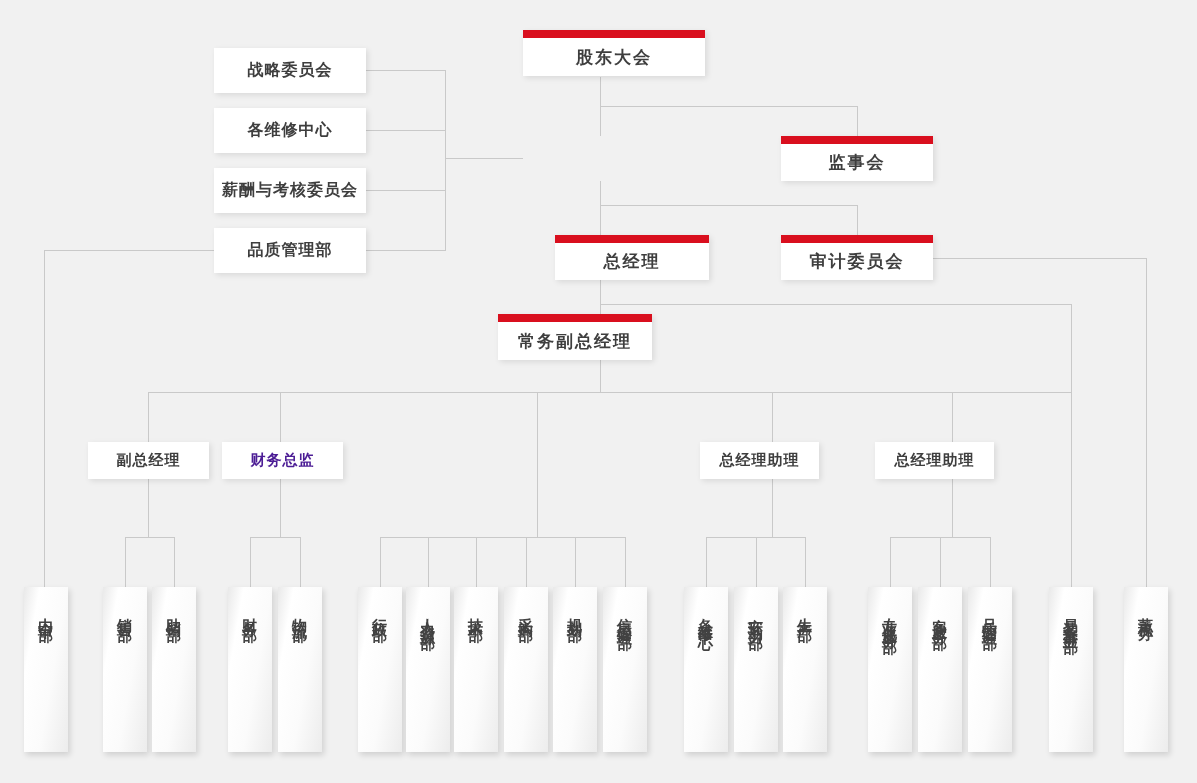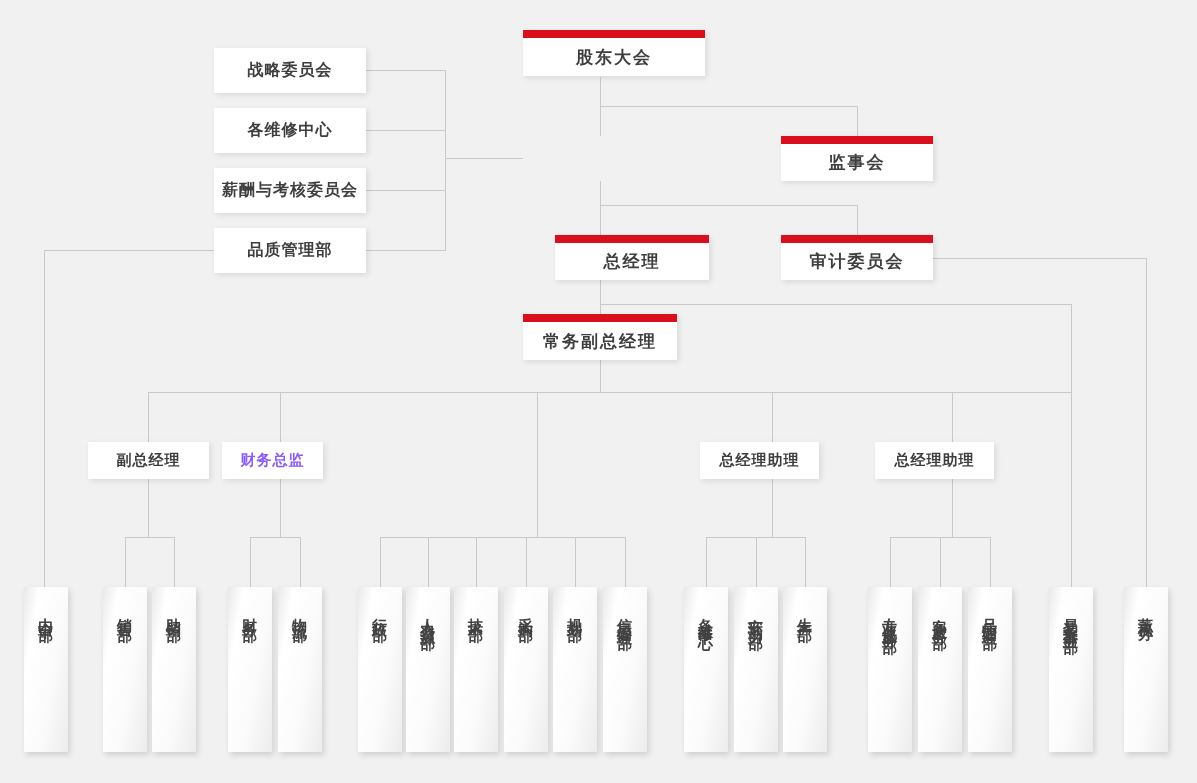--- a/index.html
+++ b/index.html
@@ -114,39 +114,39 @@
     </div>
     <div class="node red" style="left: 781px; top: 136px; width: 152px; height: 45px; color: rgb(62, 62, 62); border-top: 8px solid rgb(217, 15, 30);">
       <span>监事会</span>
     </div>
     <div class="node red" style="left: 523px; top: 235px; width: 154px; height: 45px; color: rgb(62, 62, 62); border-top: 8px solid rgb(217, 15, 30); margin-left: 32px;">
       <span>总经理</span>
     </div>
     <div class="node red" style="left: 781px; top: 235px; width: 152px; height: 45px; color: rgb(62, 62, 62); border-top: 8px solid rgb(217, 15, 30);">
       <span>审计委员会</span>
     </div>
-    <div class="node red" style="left: 523px; top: 314px; width: 154px; height: 46px; color: rgb(62, 62, 62); border-top: 8px solid rgb(217, 15, 30);">
+    <div class="node red" style="left: 498px; top: 314px; width: 154px; height: 46px; color: rgb(62, 62, 62); border-top: 8px solid rgb(217, 15, 30);">
       <span>常务副总经理</span>
     </div>
     <div class="node committee" style="left: 214px; top: 48px; width: 152px; height: 45px; color: rgb(62, 62, 62);">
       <span>战略委员会</span>
     </div>
     <div class="node committee" style="left: 214px; top: 108px; width: 152px; height: 45px; color: rgb(62, 62, 62);">
       <span>各维修中心</span>
     </div>
     <div class="node committee" style="left: 214px; top: 168px; width: 152px; height: 45px; color: rgb(62, 62, 62);">
       <span>薪酬与考核委员会</span>
     </div>
     <div class="node committee" style="left: 214px; top: 228px; width: 152px; height: 45px; color: rgb(62, 62, 62);">
       <span>品质管理部</span>
     </div>
     <div class="node small" style="left: 88px; top: 442px; width: 121px; height: 37px; color: rgb(62, 62, 62);">
       <span>副总经理</span>
     </div>
-    <div class="node small" style="left: 222px; top: 442px; width: 101px; height: 37px; color: #8b5cf6;">
+    <div class="node small" style="left: 222px; top: 442px; width: 121px; height: 37px; color: #4c1d95;">
       <span>财务总监</span>
     </div>
     <div class="node small" style="left: 700px; top: 442px; width: 119px; height: 37px; color: rgb(62, 62, 62);">
       <span>总经理助理</span>
     </div>
     <div class="node small" style="left: 875px; top: 442px; width: 119px; height: 37px; color: rgb(62, 62, 62);">
       <span>总经理助理</span>
     </div>
     <div class="dept" style="left: 24px; top: 587px; width: 44px; height: 165px;">
       <span>内审部</span>

